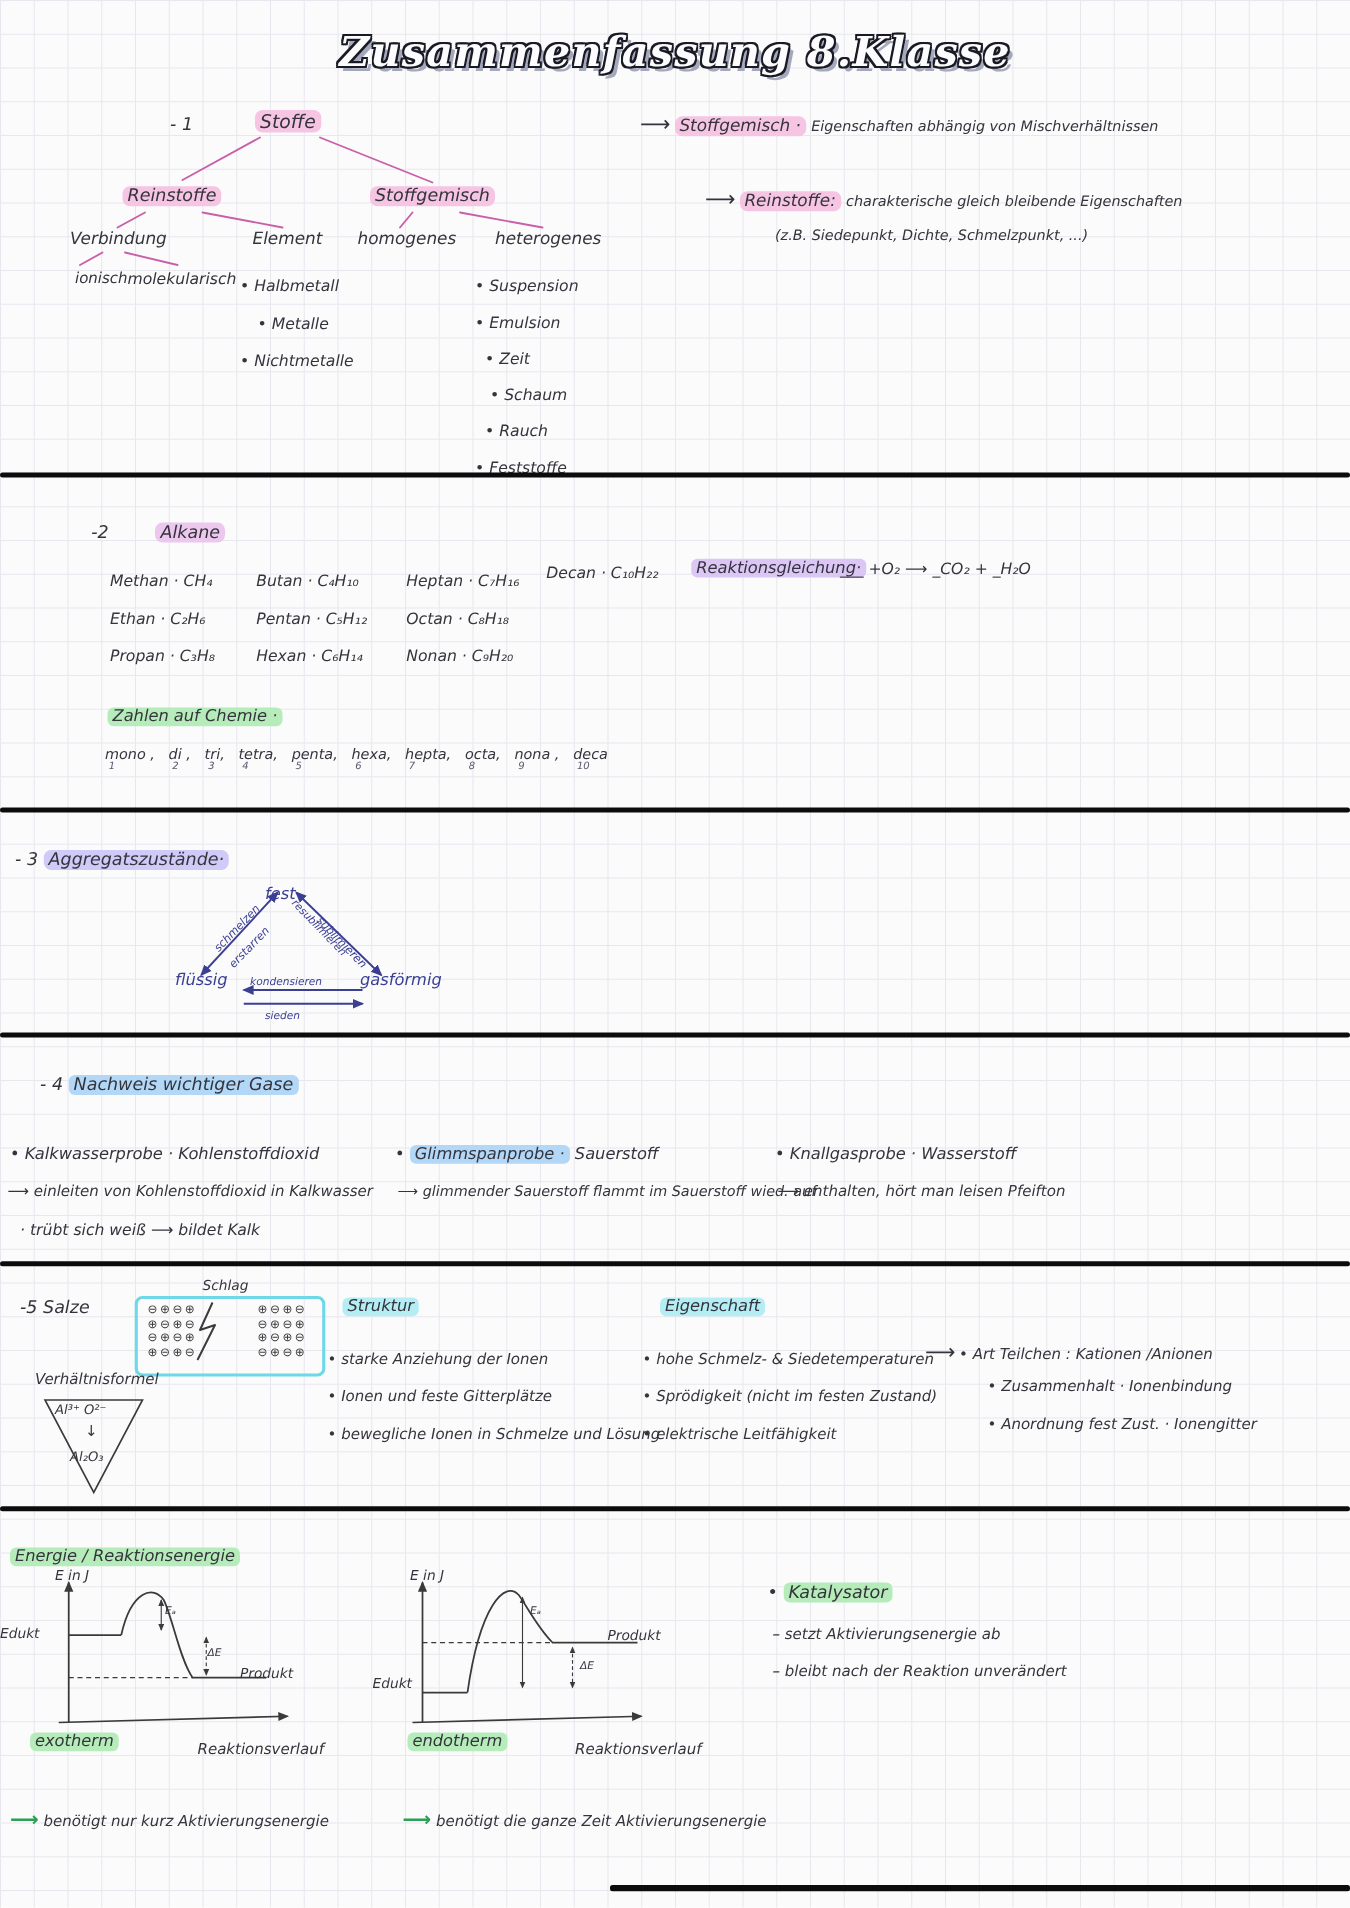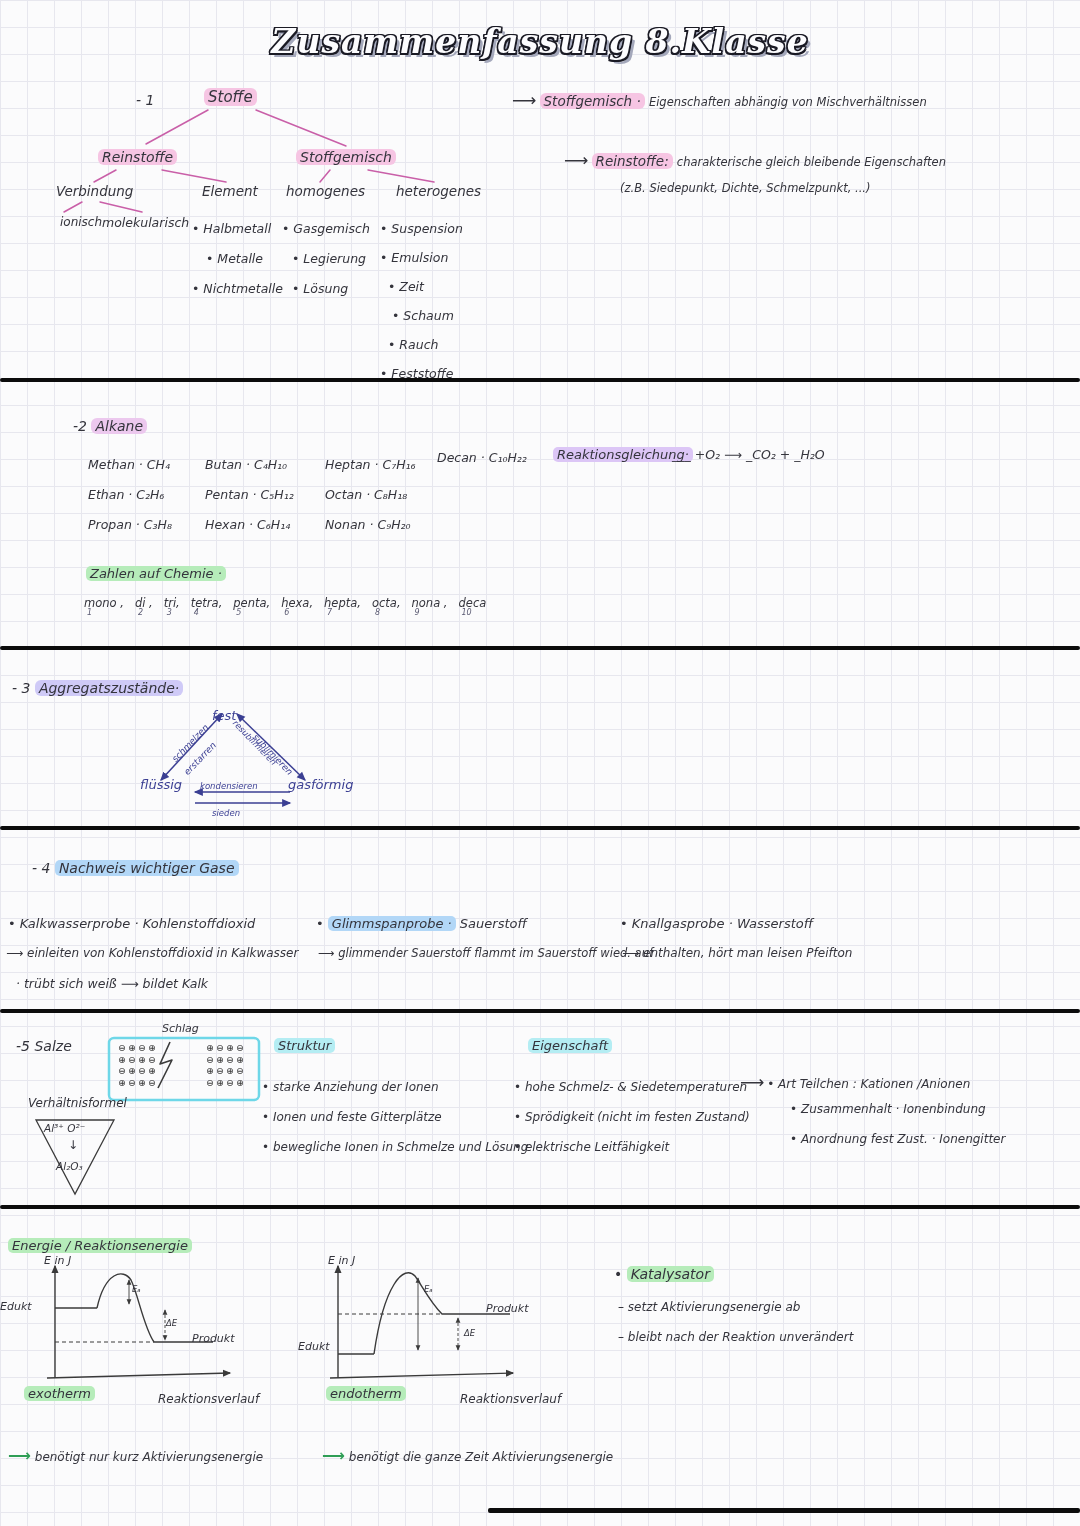--- a/index.html
+++ b/index.html
@@ -13,21 +13,21 @@
     font-family:"DejaVu Sans",sans-serif;
   }
   .t{position:absolute;font-family:"DejaVu Sans",sans-serif;font-style:italic;color:#34343c;font-size:13px;white-space:nowrap;}
   .title{
     position:absolute;font-family:"DejaVu Serif",serif;font-style:italic;font-weight:bold;
     font-size:33px;letter-spacing:1px;color:#fcfcfe;
     text-shadow:-1.5px -1.5px 0 #1a1a24,1.5px -1.5px 0 #1a1a24,-1.5px 1.5px 0 #1a1a24,1.5px 1.5px 0 #1a1a24,
       0 -1.5px 0 #1a1a24,0 1.5px 0 #1a1a24,-1.5px 0 0 #1a1a24,1.5px 0 0 #1a1a24,4px 4px 0 #a4a8bb;
   }
   .hl-pink{background:#f6c5e3;border-radius:6px;padding:0 4px;}
-  .hl-pink2{background:#ecc8ee;border-radius:6px;padding:0 4px;}
+  .hl-pink2{background:#ecc8ee;border-radius:6px;padding:0 4px;margin-left:33px;}
   .hl-purple{background:#dcc6f6;border-radius:5px;padding:0 4px;}
   .hl-green{background:#b6ecba;border-radius:5px;padding:0 4px;}
   .hl-blue{background:#b2d7f7;border-radius:5px;padding:0 4px;}
   .hl-cyan{background:#b4edf3;border-radius:5px;padding:0 4px;}
   .hl-lav{background:#cfcaf7;border-radius:6px;padding:0 4px;}
   .sm{font-size:11.5px;}
   .navy{color:#3b3f93;}
   .bullet::before{content:"• ";}
   .divider{position:absolute;left:0;width:1080px;height:4px;background:#0c0c0c;border-radius:2px;}
   .list{position:absolute;font-style:italic;color:#34343c;}
@@ -70,25 +70,20 @@
   <div class="t" style="left:286px;top:183px;font-size:13.5px;">homogenes</div>
   <div class="t" style="left:396px;top:183px;font-size:13.5px;">heterogenes</div>
   <div class="t" style="left:60px;top:215px;font-size:12px;">ionisch</div>
   <div class="t" style="left:102px;top:215px;font-size:12.5px;">molekularisch</div>
 
   <div class="list" style="left:192px;top:214px;font-size:12.5px;line-height:30px;">
     <div class="bullet">Halbmetall</div>
     <div class="bullet" style="padding-left:14px;">Metalle</div>
     <div class="bullet">Nichtmetalle</div>
   </div>
-  <div class="list" style="left:282px;top:214px;font-size:12.5px;line-height:30px;">
-    <div class="bullet">Gasgemisch</div>
-    <div class="bullet" style="padding-left:10px;">Legierung</div>
-    <div class="bullet" style="padding-left:10px;">Lösung</div>
-  </div>
   <div class="list" style="left:380px;top:214px;font-size:12.5px;line-height:29px;">
     <div class="bullet">Suspension</div>
     <div class="bullet">Emulsion</div>
     <div class="bullet" style="padding-left:8px;">Zeit</div>
     <div class="bullet" style="padding-left:12px;">Schaum</div>
     <div class="bullet" style="padding-left:8px;">Rauch</div>
     <div class="bullet">Feststoffe</div>
   </div>
 
   <div class="t" style="left:512px;top:90px;">

